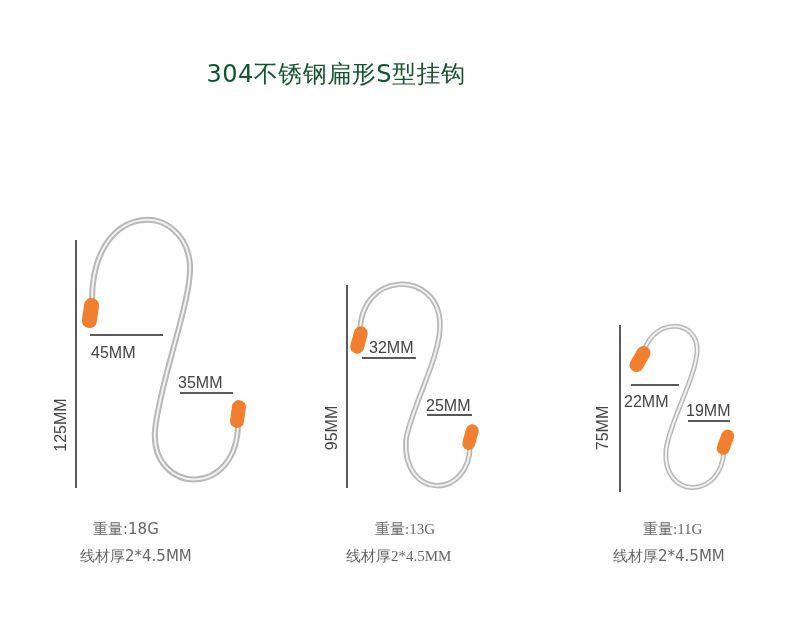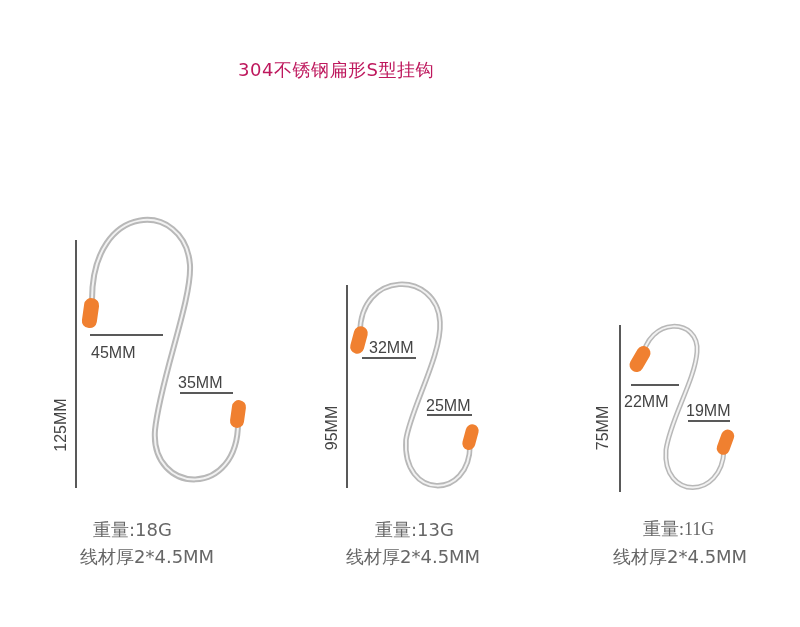--- a/index.html
+++ b/index.html
@@ -1,23 +1,23 @@
 <!DOCTYPE html>
 <html><head>
   <meta charset="utf-8">
   <style>
     html, body { margin: 0; padding: 0; background: #ffffff; }
     body { width: 800px; height: 627px; position: relative; overflow: hidden;
            font-family: "DejaVu Sans", "Liberation Sans", sans-serif; color: #333; }
     .title { position: absolute; left: 0; width: 672px; top: 58px; text-align: center;
-             font-size: 18px; color: #be185d; letter-spacing: 0.5px; }
+             font-size: 24px; color: #14532d; letter-spacing: 0.5px; }
     .canvas { position: absolute; left: 0; top: 0; width: 800px; height: 627px; }
     .dim { font-family: "Liberation Sans", sans-serif; font-size: 16px; fill: #444; }
     .spec { position: absolute; text-align: left; color: #666;
-            font-family: "DejaVu Sans", sans-serif; font-size: 18px; line-height: 27px; }
+            font-family: "DejaVu Sans", sans-serif; font-size: 15px; line-height: 27px; }
     .spec span { display: block; white-space: nowrap; }
   </style>
 </head>
 <body>
 
 <div class="title">304不锈钢扁形S型挂钩</div>
 
 <svg class="canvas" viewBox="0 0 800 627" xmlns="http://www.w3.org/2000/svg">
   <defs>
     <linearGradient id="steel" x1="0" y1="0" x2="1" y2="0">
@@ -64,20 +64,20 @@
     <text class="dim" x="624" y="407">22MM</text>
     <line x1="688" y1="421" x2="730" y2="421" stroke="#222" stroke-width="1.5"></line>
     <text class="dim" x="686" y="416">19MM</text>
   </g>
 </svg>
 
 <div class="spec" style="left:80px; top:516px;">
   <span style="padding-left:13px;">重量:18G</span>
   <span>线材厚2*4.5MM</span>
 </div>
-<div class="spec" style="left:346px; top:516px;">
+<div class="spec" style="left:346px; top:516px;font-family:Liberation Serif, serif;">
   <span style="padding-left:29px;">重量:13G</span>
   <span>线材厚2*4.5MM</span>
 </div>
 <div class="spec" style="left:613px; top:516px;">
   <span style="padding-left:30px;font-family:Liberation Serif, serif;">重量:11G</span>
   <span>线材厚2*4.5MM</span>
 </div>
 
 </body></html>

